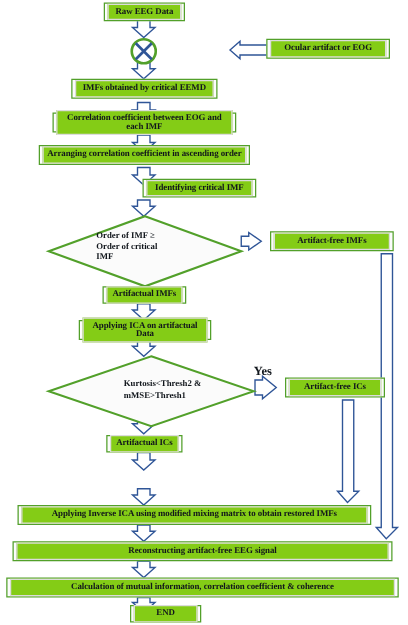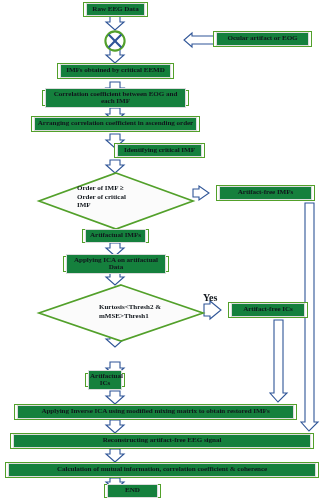--- a/index.html
+++ b/index.html
@@ -22,21 +22,21 @@
     font-size:7.1px;
     line-height:1.05;
     letter-spacing:-0.05px;
     color:#11161c;
     padding:0 2px;
     box-shadow:0 0 0 0.6px #ffffff inset;
   }
   .box .inner{
     width:100%;
     border:0.7px solid #dcdcdc;
-    background:#15803d;
+    background:#84cc16;
     padding:2px 1px;
     box-sizing:border-box;
   }
 
   
   .diamond-wrap{position:absolute;}
   .diamond-wrap svg{position:absolute;left:0;top:0;overflow:visible;}
   .diamond-text{
     position:absolute;
     font-weight:700;
@@ -169,21 +169,21 @@
   </div>
 
   <div class="box" style="left:63px;top:256px;width:106px;height:16px;">
     <div class="inner">Applying ICA on artifactual Data</div>
   </div>
 
   <div class="box" style="left:228px;top:302px;width:80px;height:16px;">
     <div class="inner">Artifact-free ICs</div>
   </div>
 
-  <div class="box" style="left:85px;top:348px;width:40px;height:14px;margin-top:25px;">
+  <div class="box" style="left:85px;top:348px;width:61px;height:14px;">
     <div class="inner">Artifactual ICs</div>
   </div>
 
 
   <div class="box" style="left:14px;top:404px;width:283px;height:16px;">
     <div class="inner">Applying Inverse ICA using modified mixing matrix to obtain restored IMFs</div>
   </div>
 
   <div class="box" style="left:10px;top:433px;width:304px;height:16px;">
     <div class="inner">Reconstructing artifact-free EEG signal</div>

